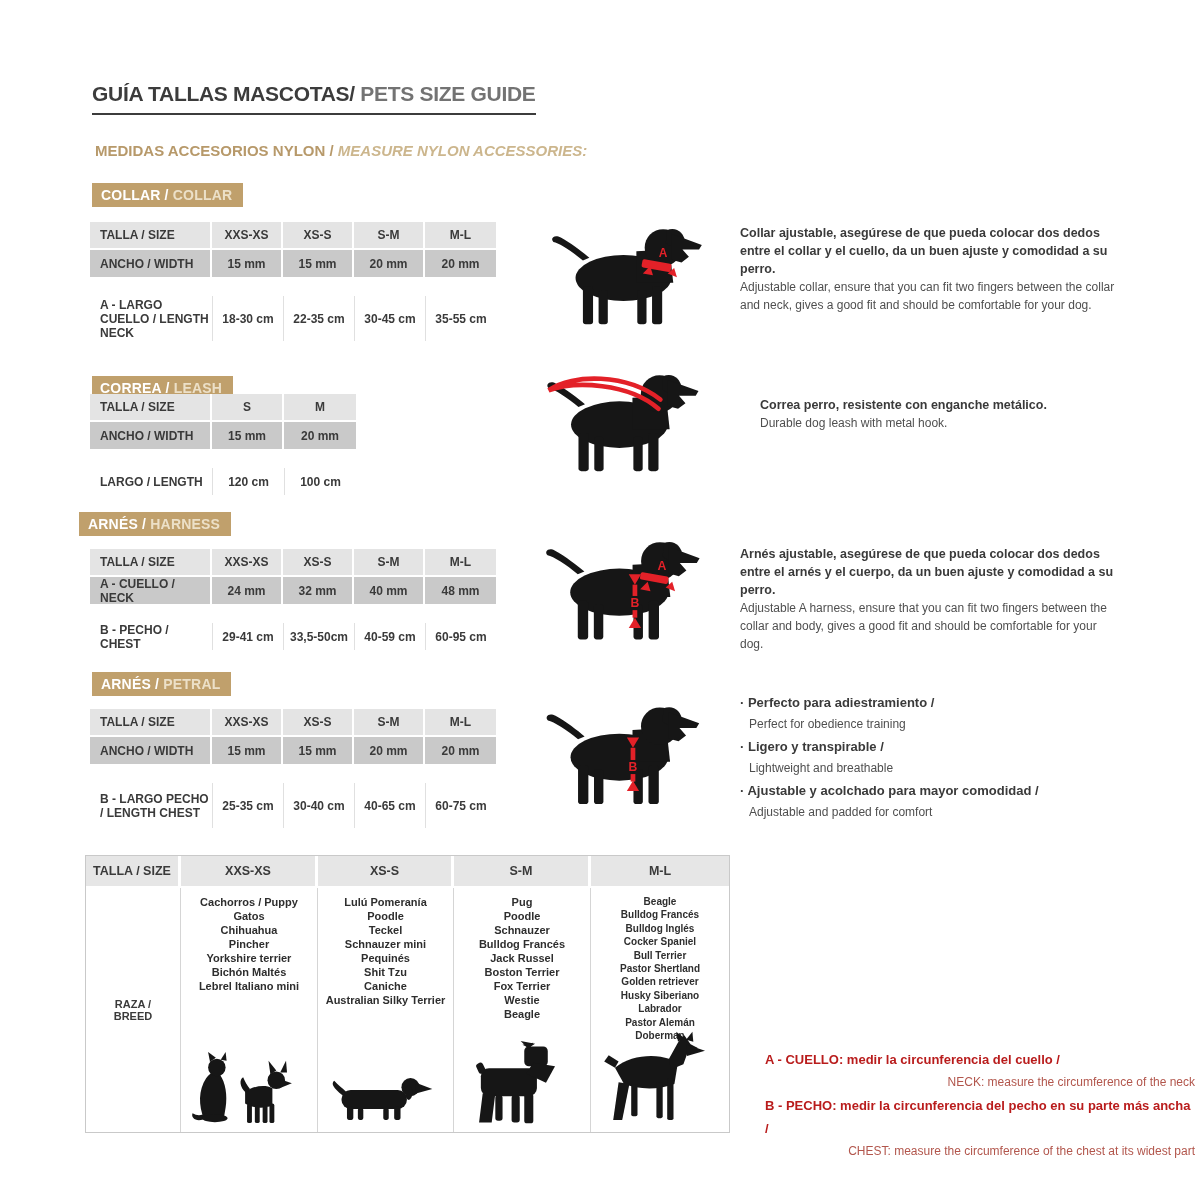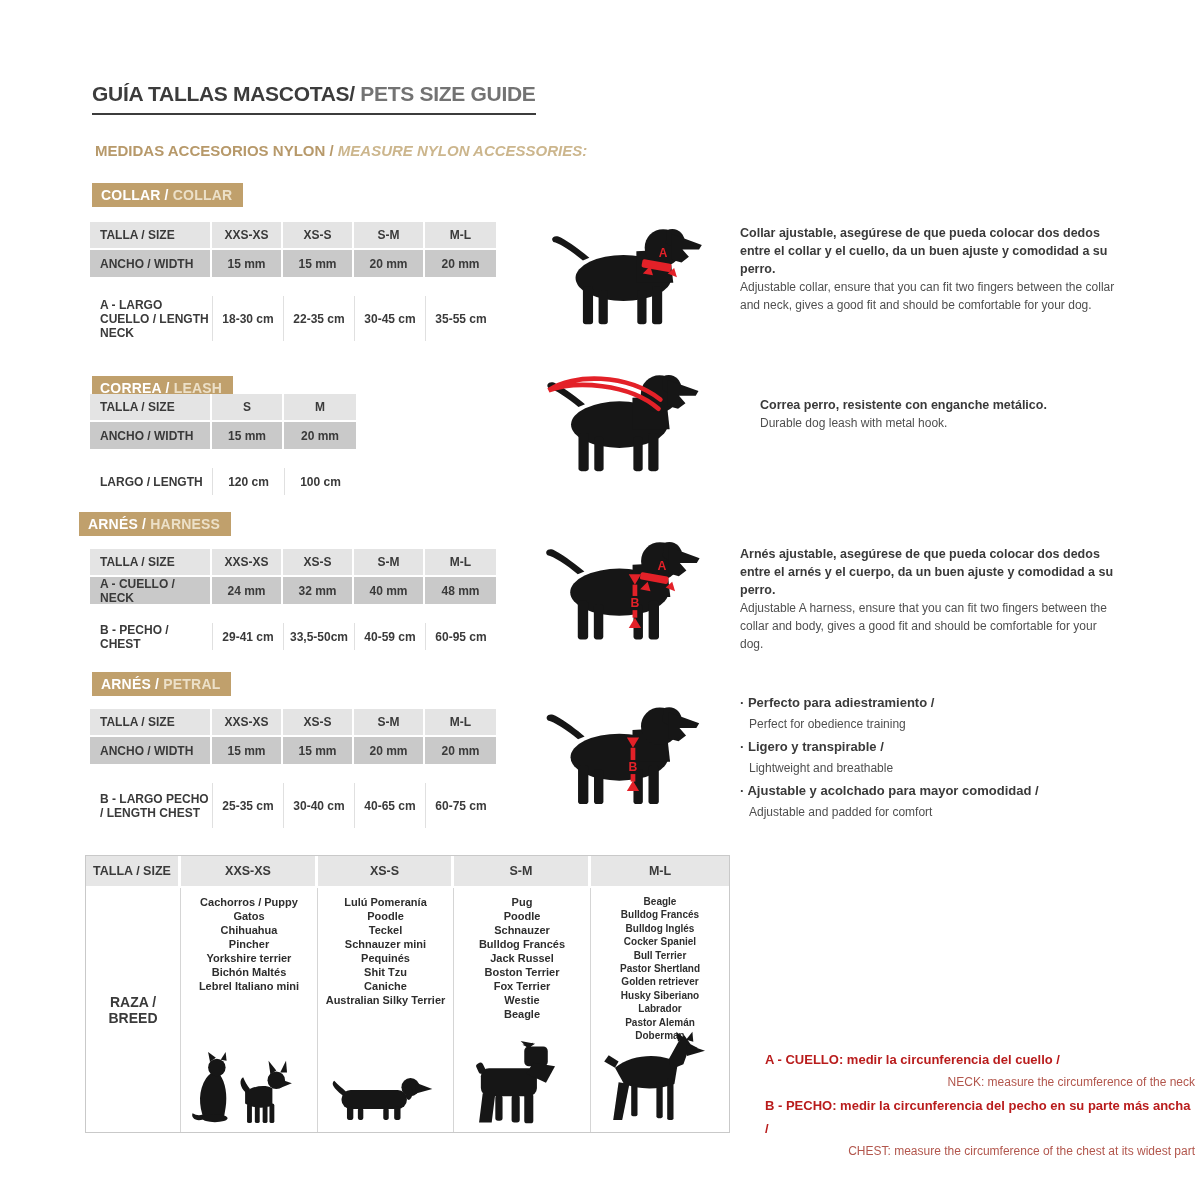--- a/index.html
+++ b/index.html
@@ -51,21 +51,21 @@
           border:1px solid #c9c9c9;box-sizing:border-box;}
   .bt-head{display:grid;grid-template-columns:95px 137px 136px 137px 138px;height:30px;}
   .bt-head>div{box-sizing:border-box;background:#e6e6e6;border-right:3px solid #fff;
                display:flex;align-items:center;justify-content:center;
                font-weight:bold;font-size:12.5px;color:#3a3a3a;}
   .bt-head>div:last-child{border-right:none;}
   .bt-body{display:grid;grid-template-columns:95px 137px 136px 137px 138px;height:244px;border-top:2px solid #fff;}
   .bt-body>div{box-sizing:border-box;border-right:1px solid #d5d5d5;position:relative;}
   .bt-body>div:last-child{border-right:none;}
   .raza{display:flex;align-items:center;justify-content:center;font-weight:bold;
-        font-size:14px;color:#3a3a3a;white-space:pre-line;text-align:center;}
+        font-size:11px;color:#3a3a3a;white-space:pre-line;text-align:center;}
   .breedlist{padding-top:7px;text-align:center;font-weight:bold;color:#2e2e2e;
              font-size:11px;line-height:14px;white-space:pre-line;}
   .ml .breedlist{font-size:10px;line-height:13.4px;}
   .animal{position:absolute;left:50%;transform:translateX(-50%);bottom:5px;}
 
   
   #notes{position:absolute;left:765px;top:1048px;width:430px;}
   .note-es{font-weight:bold;color:#b91c1c;font-size:13px;line-height:23px;}
   .note-en{color:#b2564c;font-size:12px;line-height:23px;padding-left:22px;text-align:right;}
 </style>

